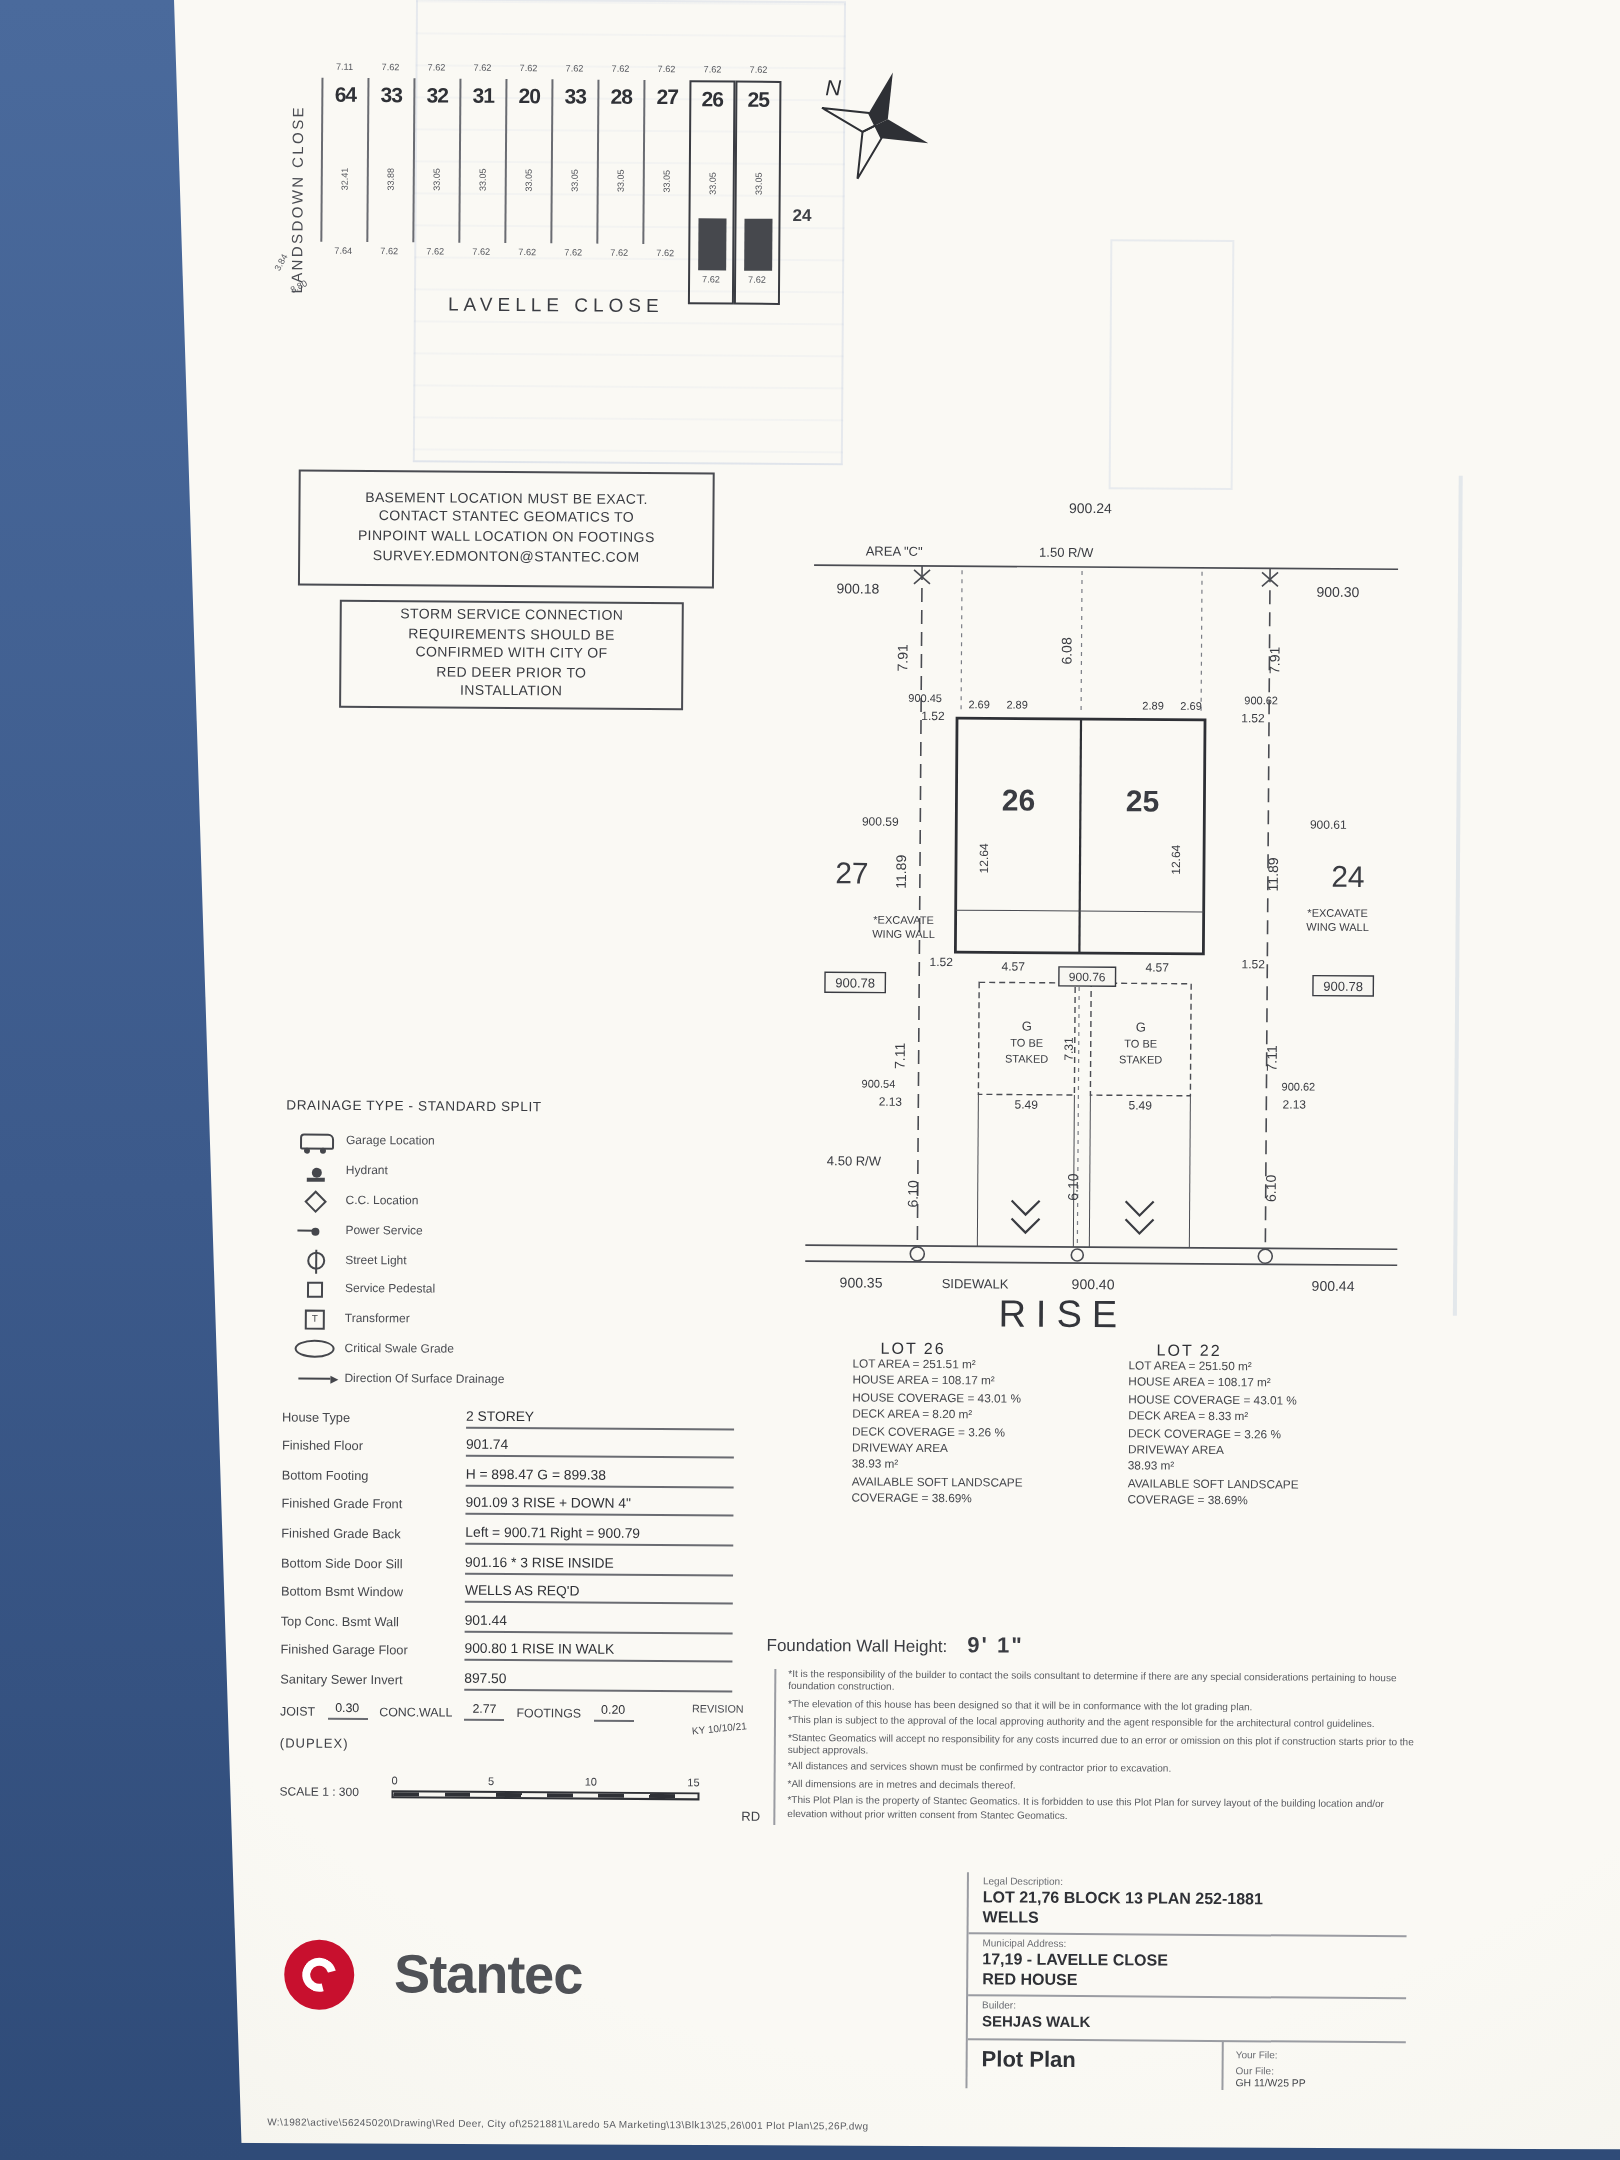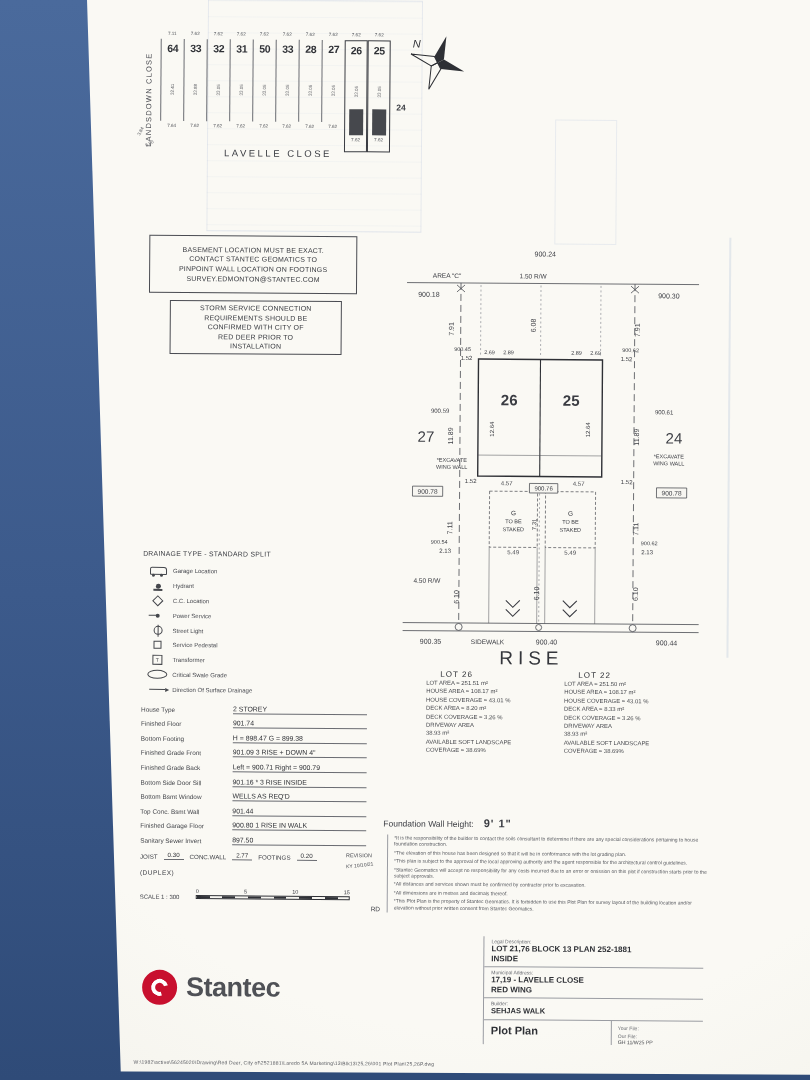--- a/index.html
+++ b/index.html
@@ -107,21 +107,21 @@
 .statline{font-size:5.9px;line-height:8.4px;color:#45474c;white-space:nowrap}
 
 .foundation{position:absolute;left:386px;top:816px;z-index:2;font-size:8.5px;color:#3a3c42}
 .fval{font-size:11px;font-weight:bold;margin-left:10px;letter-spacing:1px}
 .notes{position:absolute;left:390px;top:834px;width:322px;z-index:2;border-left:.8px solid #9a9ca2;padding-left:6px}
 .noteline{font-size:5px;line-height:6.4px;color:#595b61;margin-bottom:2px}
 .revision{position:absolute;left:349px;top:852px;width:40px;font-size:5.4px;color:#4a4c52;z-index:2}
 .rev-entry{margin-top:3px;font-size:5px;transform:rotate(-6deg)}
 .rd{position:absolute;left:374px;top:905px;font-size:6.5px;z-index:2}
 
-.logo{position:absolute;left:146px;top:971px;display:flex;align-items:center;gap:9px;z-index:2}
+.logo{position:absolute;left:146px;top:971px;display:flex;align-items:center;gap:20px;z-index:2}
 .logocircle{width:35px;height:35px;border-radius:50%;background:#c8102e;display:flex;align-items:center;justify-content:center}
 .swirl{width:17px;height:17px;border:4.5px solid #fff;border-right-color:transparent;border-radius:50%;transform:rotate(30deg)}
 .logotext{font-size:27px;font-weight:bold;color:#4f5156;letter-spacing:-.5px}
 .addr{position:absolute;left:313px;top:948px;z-index:2}
 .company{font-size:8px;font-weight:bold;color:#35373c;margin-bottom:3px}
 .addrline{font-size:6.6px;line-height:10.5px;color:#4a4c52}
 .infoblock{position:absolute;left:487px;top:935px;width:220px;z-index:2;border-left:.8px solid #9a9ca2}
 .inforow{border-bottom:.8px solid #9a9ca2;padding:2px 0 3px 7px}
 .infolabel{font-size:5px;color:#6a6c72}
 .infoval{font-size:8px;font-weight:bold;color:#2f3136;line-height:9.5px}
@@ -169,21 +169,21 @@
           </div>
           <div class="kcell">
             <div class="knum">32</div>
             <div class="kdepth">33.05</div>
           </div>
           <div class="kcell">
             <div class="knum">31</div>
             <div class="kdepth">33.05</div>
           </div>
           <div class="kcell">
-            <div class="knum">50</div>
+            <div class="knum">20</div>
             <div class="kdepth">33.05</div>
           </div>
           <div class="kcell">
             <div class="knum">33</div>
             <div class="kdepth">33.05</div>
           </div>
           <div class="kcell">
             <div class="knum">28</div>
             <div class="kdepth">33.05</div>
           </div>
@@ -514,26 +514,26 @@
     <div class="logo">
       <div class="logocircle">
           <div class="swirl"></div>
         </div>
       <div class="logotext">Stantec</div>
     </div>
     <div class="infoblock">
       <div class="inforow">
         <div class="infolabel">Legal Description:</div>
         <div class="infoval">LOT 21,76  BLOCK 13   PLAN 252-1881</div>
-        <div class="infoval">INSIDE</div>
+        <div class="infoval">WELLS</div>
       </div>
       <div class="inforow">
         <div class="infolabel">Municipal Address:</div>
         <div class="infoval">17,19 - LAVELLE CLOSE</div>
-        <div class="infoval">RED WING</div>
+        <div class="infoval">RED HOUSE</div>
       </div>
       <div class="inforow">
         <div class="infolabel">Builder:</div>
         <div class="infoval small">SEHJAS WALK</div>
       </div>
       <div class="titlerow">
         <div class="titleleft">
           <div class="doctitle">Plot Plan</div>
         </div>
         <div class="fileside">

